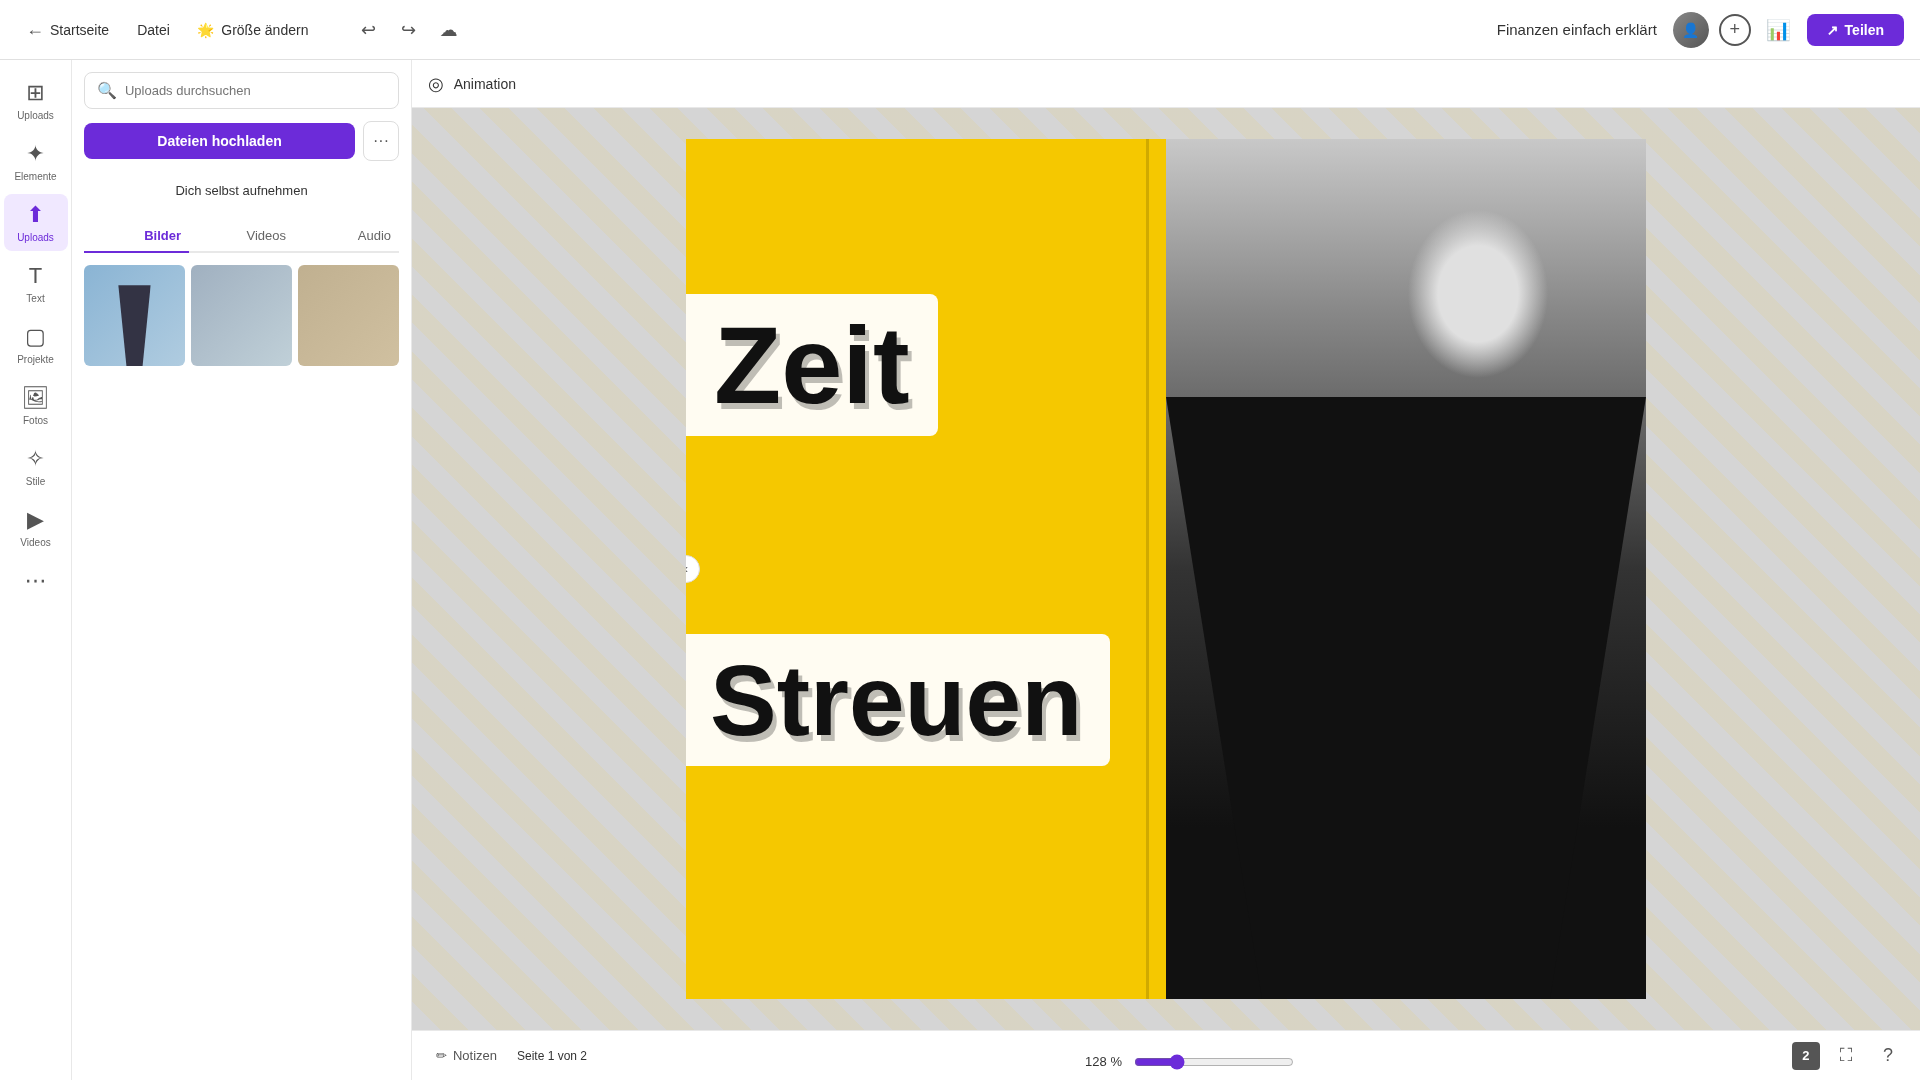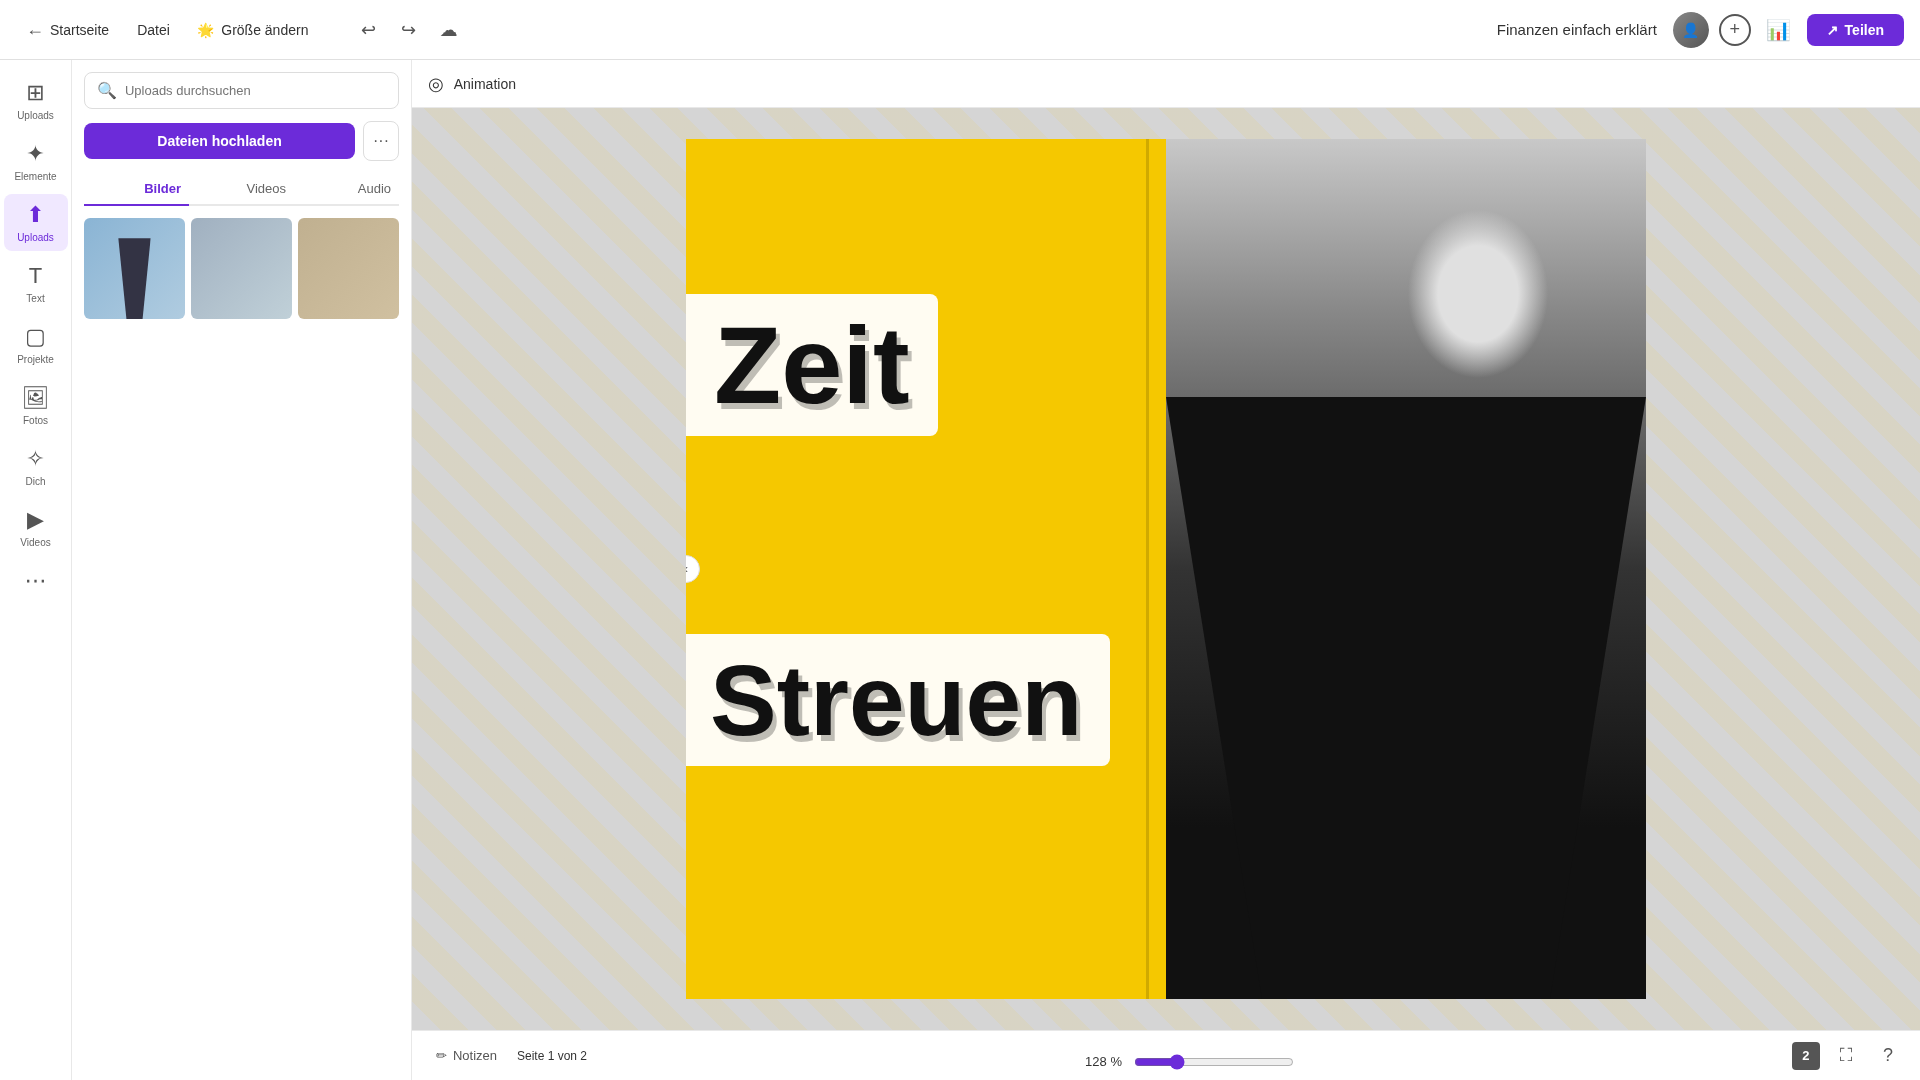--- a/index.html
+++ b/index.html
@@ -361,21 +361,21 @@
     <button class="sidebar-icon-item">
       <span class="icon-symbol">▢</span>
       <span class="icon-label">Projekte</span>
     </button>
     <button class="sidebar-icon-item">
       <span class="icon-symbol">🖼</span>
       <span class="icon-label">Fotos</span>
     </button>
     <button class="sidebar-icon-item">
       <span class="icon-symbol">✧</span>
-      <span class="icon-label">Dich</span>
+      <span class="icon-label">Stile</span>
     </button>
     <button class="sidebar-icon-item">
       <span class="icon-symbol">▶</span>
       <span class="icon-label">Videos</span>
     </button>
     <button class="sidebar-icon-item">
       <span class="icon-symbol">⋯</span>
     </button>
   </div>
 
@@ -385,20 +385,21 @@
       <input type="text" placeholder="Uploads durchsuchen" style="">
     </div>
     <div class="upload-row">
       <button class="upload-btn">
         <span>Dateien hochladen</span>
       </button>
       <button class="more-btn">
         <span>···</span>
       </button>
     </div>
+    <div class="selfie-btn">Dich selbst aufnehmen</div>
     <div class="tab-row">
       <div class="tab-item active">Bilder</div>
       <div class="tab-item">Videos</div>
       <div class="tab-item">Audio</div>
     </div>
     <div class="image-grid">
       <div class="image-thumb thumb-1">
         <div class="thumb-person"></div>
       </div>
       <div class="image-thumb thumb-2">

